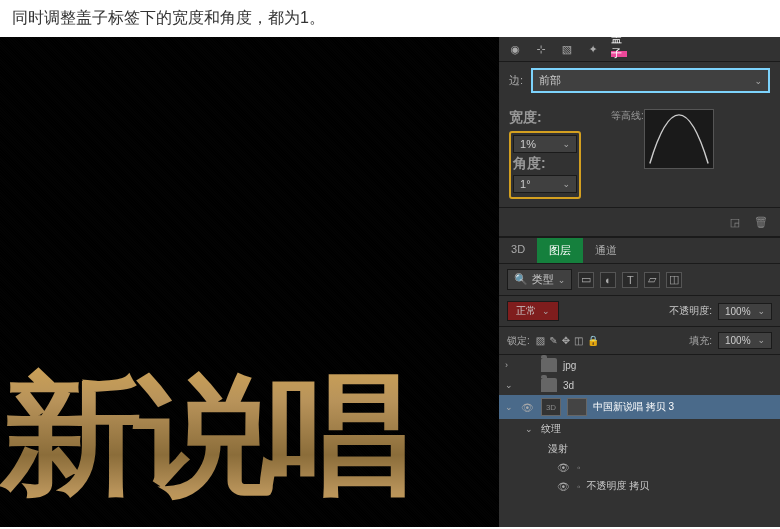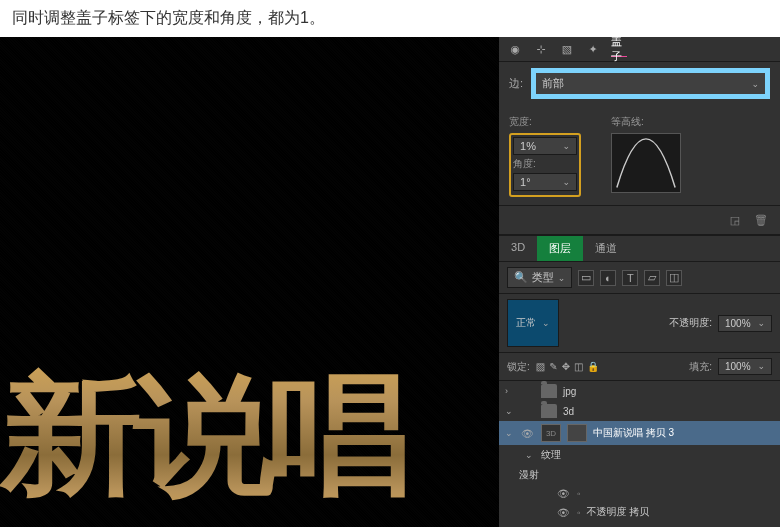--- a/index.html
+++ b/index.html
@@ -6,59 +6,59 @@
     body { width: 780px; height: 529px; font-family: "Microsoft YaHei", sans-serif; font-size: 11px; background: #fff; color: #333; position: relative; overflow: hidden; }
     .instruction { padding: 8px 12px; font-size: 16px; color: #333; background: #fff; }
     .app-area { display: flex; height: 490px; position: relative; }
     .canvas { width: 547px; background: #000; position: relative; overflow: hidden; }
     .canvas-texture { position: absolute; inset: 0; background: repeating-linear-gradient(45deg, #0a0a0a 0, #0a0a0a 1px, #000 1px, #000 2px); opacity: 0.3; }
     .gold-text { position: absolute; bottom: 0; left: 0; right: 0; height: 180px; display: flex; align-items: center; justify-content: flex-start; font-size: 130px; font-weight: 900; letter-spacing: -8px; background: linear-gradient(180deg, #d4a856 0%, #b8935a 30%, #8b6d3a 60%, #b8935a 80%, #d4a856 100%); -webkit-background-clip: text; background-clip: text; -webkit-text-fill-color: transparent; transform: scaleX(1.1); transform-origin: left; font-family: "SimHei", sans-serif; }
     .panels { width: 308px; background: #323232; color: #ccc; display: flex; flex-direction: column; }
     .top-panel { border-bottom: 1px solid #1a1a1a; }
     .panel-header { display: flex; align-items: center; gap: 10px; padding: 4px 8px; border-bottom: 1px solid #1a1a1a; }
     .panel-header .hicon { width: 16px; height: 16px; display: flex; align-items: center; justify-content: center; color: #aaa; cursor: pointer; }
-    .panel-header .hicon.active { border-bottom: 1px solid #ec4899; color: #fff; }
+    .panel-header .hicon.active { border-bottom: 6px solid #ec4899; color: #fff; }
     .edge-row { display: flex; align-items: center; gap: 8px; padding: 6px 10px; }
     .edge-label { color: #aaa; }
-    .edge-select { flex: 1; background: #404040; border: 5px solid #7dd3fc; color: #ccc; padding: 3px 6px; display: flex; justify-content: space-between; align-items: center; cursor: pointer; }
+    .edge-select { flex: 1; background: #404040; border: 2px solid #7dd3fc; color: #ccc; padding: 3px 6px; display: flex; justify-content: space-between; align-items: center; cursor: pointer; }
     .bevel-section { padding: 10px 10px 8px; }
     .bevel-title { color: #ccc; margin-bottom: 6px; font-size: 11px; }
     .bevel-content { display: flex; gap: 30px; }
     .bevel-controls { display: flex; flex-direction: column; gap: 2px; }
-    .label-small { font-size: 10px; color: #999; margin-bottom: 2px; }
+    .label-small { font-size: 14px; color: #999; margin-bottom: 2px; font-weight: bold; }
     .highlighted-group { border: 2px solid #d4a020; border-radius: 3px; padding: 2px; }
     .num-select { background: #404040; border: 1px solid #1a1a1a; color: #ccc; padding: 2px 6px; width: 64px; display: flex; justify-content: space-between; align-items: center; cursor: pointer; margin-bottom: 2px; }
-    .contour-block { display: flex; flex-direction: column; }
+    .contour-block { display: flex; flex-direction: row; }
     .contour-label { font-size: 10px; color: #999; margin-bottom: 4px; }
     .contour-preview { width: 70px; height: 60px; background: #1a1a1a; border: 1px solid #555; position: relative; cursor: pointer; }
     .contour-curve { position: absolute; inset: 0; }
     .panel-footer { display: flex; justify-content: flex-end; gap: 8px; padding: 6px 10px; border-top: 1px solid #1a1a1a; }
     .footer-icon { width: 18px; height: 16px; display: flex; align-items: center; justify-content: center; color: #888; cursor: pointer; }
     .tabs { display: flex; padding: 0; border-bottom: 1px solid #1a1a1a; border-top: 1px solid #1a1a1a; }
     .tab { padding: 5px 12px; color: #aaa; cursor: pointer; font-size: 11px; }
     .tab.active { background: #15803d; color: #fff; }
     .layer-toolbar { display: flex; align-items: center; gap: 6px; padding: 5px 8px; border-bottom: 1px solid #1a1a1a; }
     .type-filter { background: #404040; border: 1px solid #1a1a1a; color: #ccc; padding: 2px 6px; display: flex; align-items: center; gap: 4px; cursor: pointer; }
     .small-icon { width: 16px; height: 16px; display: flex; align-items: center; justify-content: center; background: #2a2a2a; border: 1px solid #555; color: #aaa; cursor: pointer; }
     .blend-row, .lock-row { display: flex; align-items: center; gap: 6px; padding: 5px 8px; border-bottom: 1px solid #1a1a1a; font-size: 10px; }
-    .blend-select { background: #0c4a6e; border: 1px solid #1a1a1a; color: #ccc; padding: 16px 8px; display: flex; align-items: center; gap: 6px; cursor: pointer; }
+    .blend-select { background: #7f1d1d; border: 1px solid #1a1a1a; color: #ccc; padding: 2px 8px; display: flex; align-items: center; gap: 6px; cursor: pointer; }
     .pct-input { background: #404040; border: 1px solid #1a1a1a; color: #ccc; padding: 2px 6px; width: 54px; display: flex; justify-content: space-between; cursor: pointer; }
     .lock-row { color: #aaa; }
     .lock-icons { display: flex; gap: 4px; }
     .layers-list { flex: 1; overflow: hidden; background: #323232; }
     .layer-row { display: flex; align-items: center; padding: 3px 6px; gap: 6px; font-size: 10px; color: #ccc; cursor: pointer; }
     .layer-row.selected { background: #4a6a8a; color: #fff; }
     .twisty { width: 10px; color: #aaa; font-size: 9px; }
     .eye { width: 14px; color: #aaa; }
     .folder-icon { width: 16px; height: 14px; background: #666; border-radius: 2px 2px 0 0; position: relative; }
     .folder-icon::before { content: ''; position: absolute; top: -3px; left: 0; width: 6px; height: 3px; background: #666; border-radius: 2px 2px 0 0; }
     .layer-thumb { width: 20px; height: 18px; background: #444; border: 1px solid #666; }
     .layer-thumb.threeD { background: #333; display: flex; align-items: center; justify-content: center; color: #888; font-size: 8px; }
     .indent-1 { padding-left: 26px; }
-    .indent-2 { padding-left: 20px; }
+    .indent-2 { padding-left: 20px; margin-left: 29px; }
     .indent-3 { padding-left: 58px; }
     .bullet { color: #999; }
     .decorative-badge { position: absolute; right: 6px; bottom: 16px; width: 56px; height: 56px; border-radius: 50%; background: radial-gradient(circle, #ff4488 20%, #00bbdd 60%, #ffaa00 100%); display: flex; align-items: center; justify-content: center; color: #fff; font-size: 14px; font-weight: bold; pointer-events: none; }
     .spacer { flex: 1; }
     .chev { font-size: 9px; color: #aaa; }
   </style>
 </head>
 <body>
 
 <div class="instruction">同时调整盖子标签下的宽度和角度，都为1。</div>

